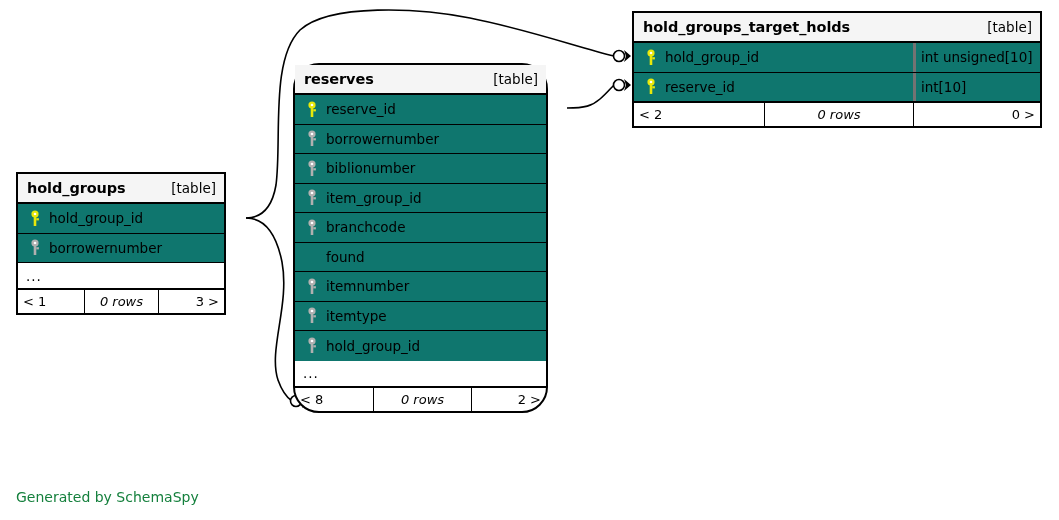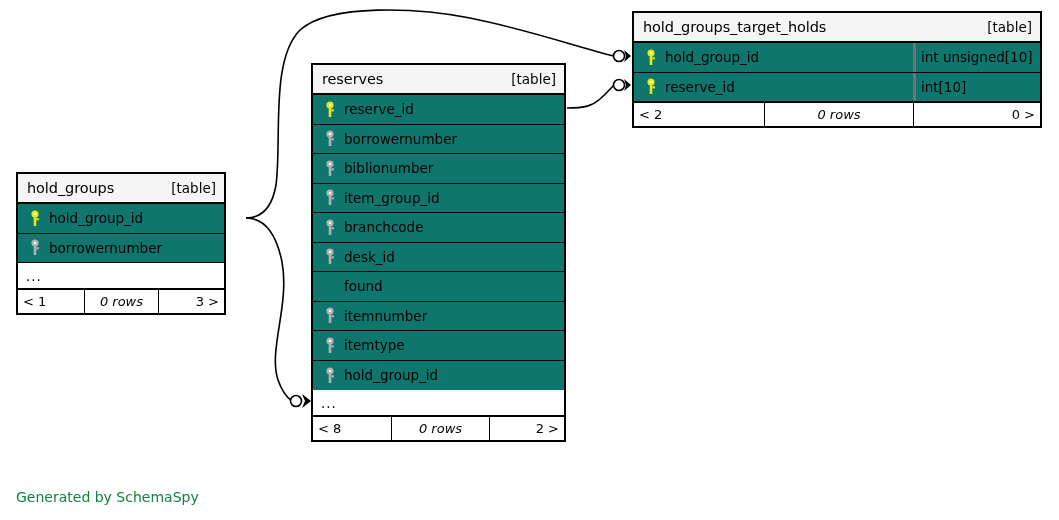--- a/index.html
+++ b/index.html
@@ -38,21 +38,21 @@
     display: flex;
     align-items: center;
     justify-content: space-between;
     background: #f5f5f5;
     border-bottom: 2px solid #000000;
     box-sizing: border-box;
     height: 30px;
     padding: 0 8px 0 9px;
   }
   .tbl-name {
-    font-weight: normal;
+    font-weight: bold;
     font-size: 14.5px;
     color: #000000;
     letter-spacing: -0.1px;
     white-space: nowrap;
   }
   .tbl-tag {
     font-size: 13.5px;
     color: #000000;
     white-space: nowrap;
   }
@@ -138,21 +138,21 @@
 
   
   #tbl-hold-groups {
     left: 16px;  top: 172px;  width: 210px;
   }
   #tbl-hold-groups .foot-left  { width: 72px; }
   #tbl-hold-groups .foot-mid   { width: 81px; }
   #tbl-hold-groups .foot-right { width: 72px; }
 
   #tbl-reserves {
-    left: 311px; top: 63px;  width: 255px;
+    left: 293px; top: 63px;  width: 255px; border-radius: 26px;
   }
   #tbl-reserves .foot-left  { width: 78px; }
   #tbl-reserves .foot-mid   { width: 98px; }
   #tbl-reserves .foot-right { width: 75px; }
 
   #tbl-hgth {
     left: 632px; top: 11px;  width: 410px;
   }
   #tbl-hgth .col-name-cell { width: 279px; flex: 0 0 279px; }
   #tbl-hgth .col-type-cell { flex: 1 1 auto; }
@@ -310,33 +310,20 @@
           <div class="col-name-cell">
             <span class="key-slot">
               <svg width="11" height="17" viewBox="0 0 11 17">
                 <circle cx="4" cy="4" r="3.6" fill="#b0b0b0"></circle>
                 <circle cx="4" cy="4" r="1.3" fill="#ffffff"></circle>
                 <rect x="2.7" y="5.5" width="2.6" height="10.5" fill="#b0b0b0"></rect>
                 <rect x="5.3" y="8.2" width="2.6" height="2.2" fill="#b0b0b0"></rect>
               </svg>
             </span>
             <span class="col-label">branchcode</span>
-          </div>
-        </div>
-        <div class="col-row">
-          <div class="col-name-cell">
-            <span class="key-slot">
-              <svg width="11" height="17" viewBox="0 0 11 17">
-                <circle cx="4" cy="4" r="3.6" fill="#b0b0b0"></circle>
-                <circle cx="4" cy="4" r="1.3" fill="#ffffff"></circle>
-                <rect x="2.7" y="5.5" width="2.6" height="10.5" fill="#b0b0b0"></rect>
-                <rect x="5.3" y="8.2" width="2.6" height="2.2" fill="#b0b0b0"></rect>
-              </svg>
-            </span>
-            <span class="col-label">desk_id</span>
           </div>
         </div>
         <div class="col-row">
           <div class="col-name-cell">
             <span class="key-slot"></span>
             <span class="col-label">found</span>
           </div>
         </div>
         <div class="col-row">
           <div class="col-name-cell">

